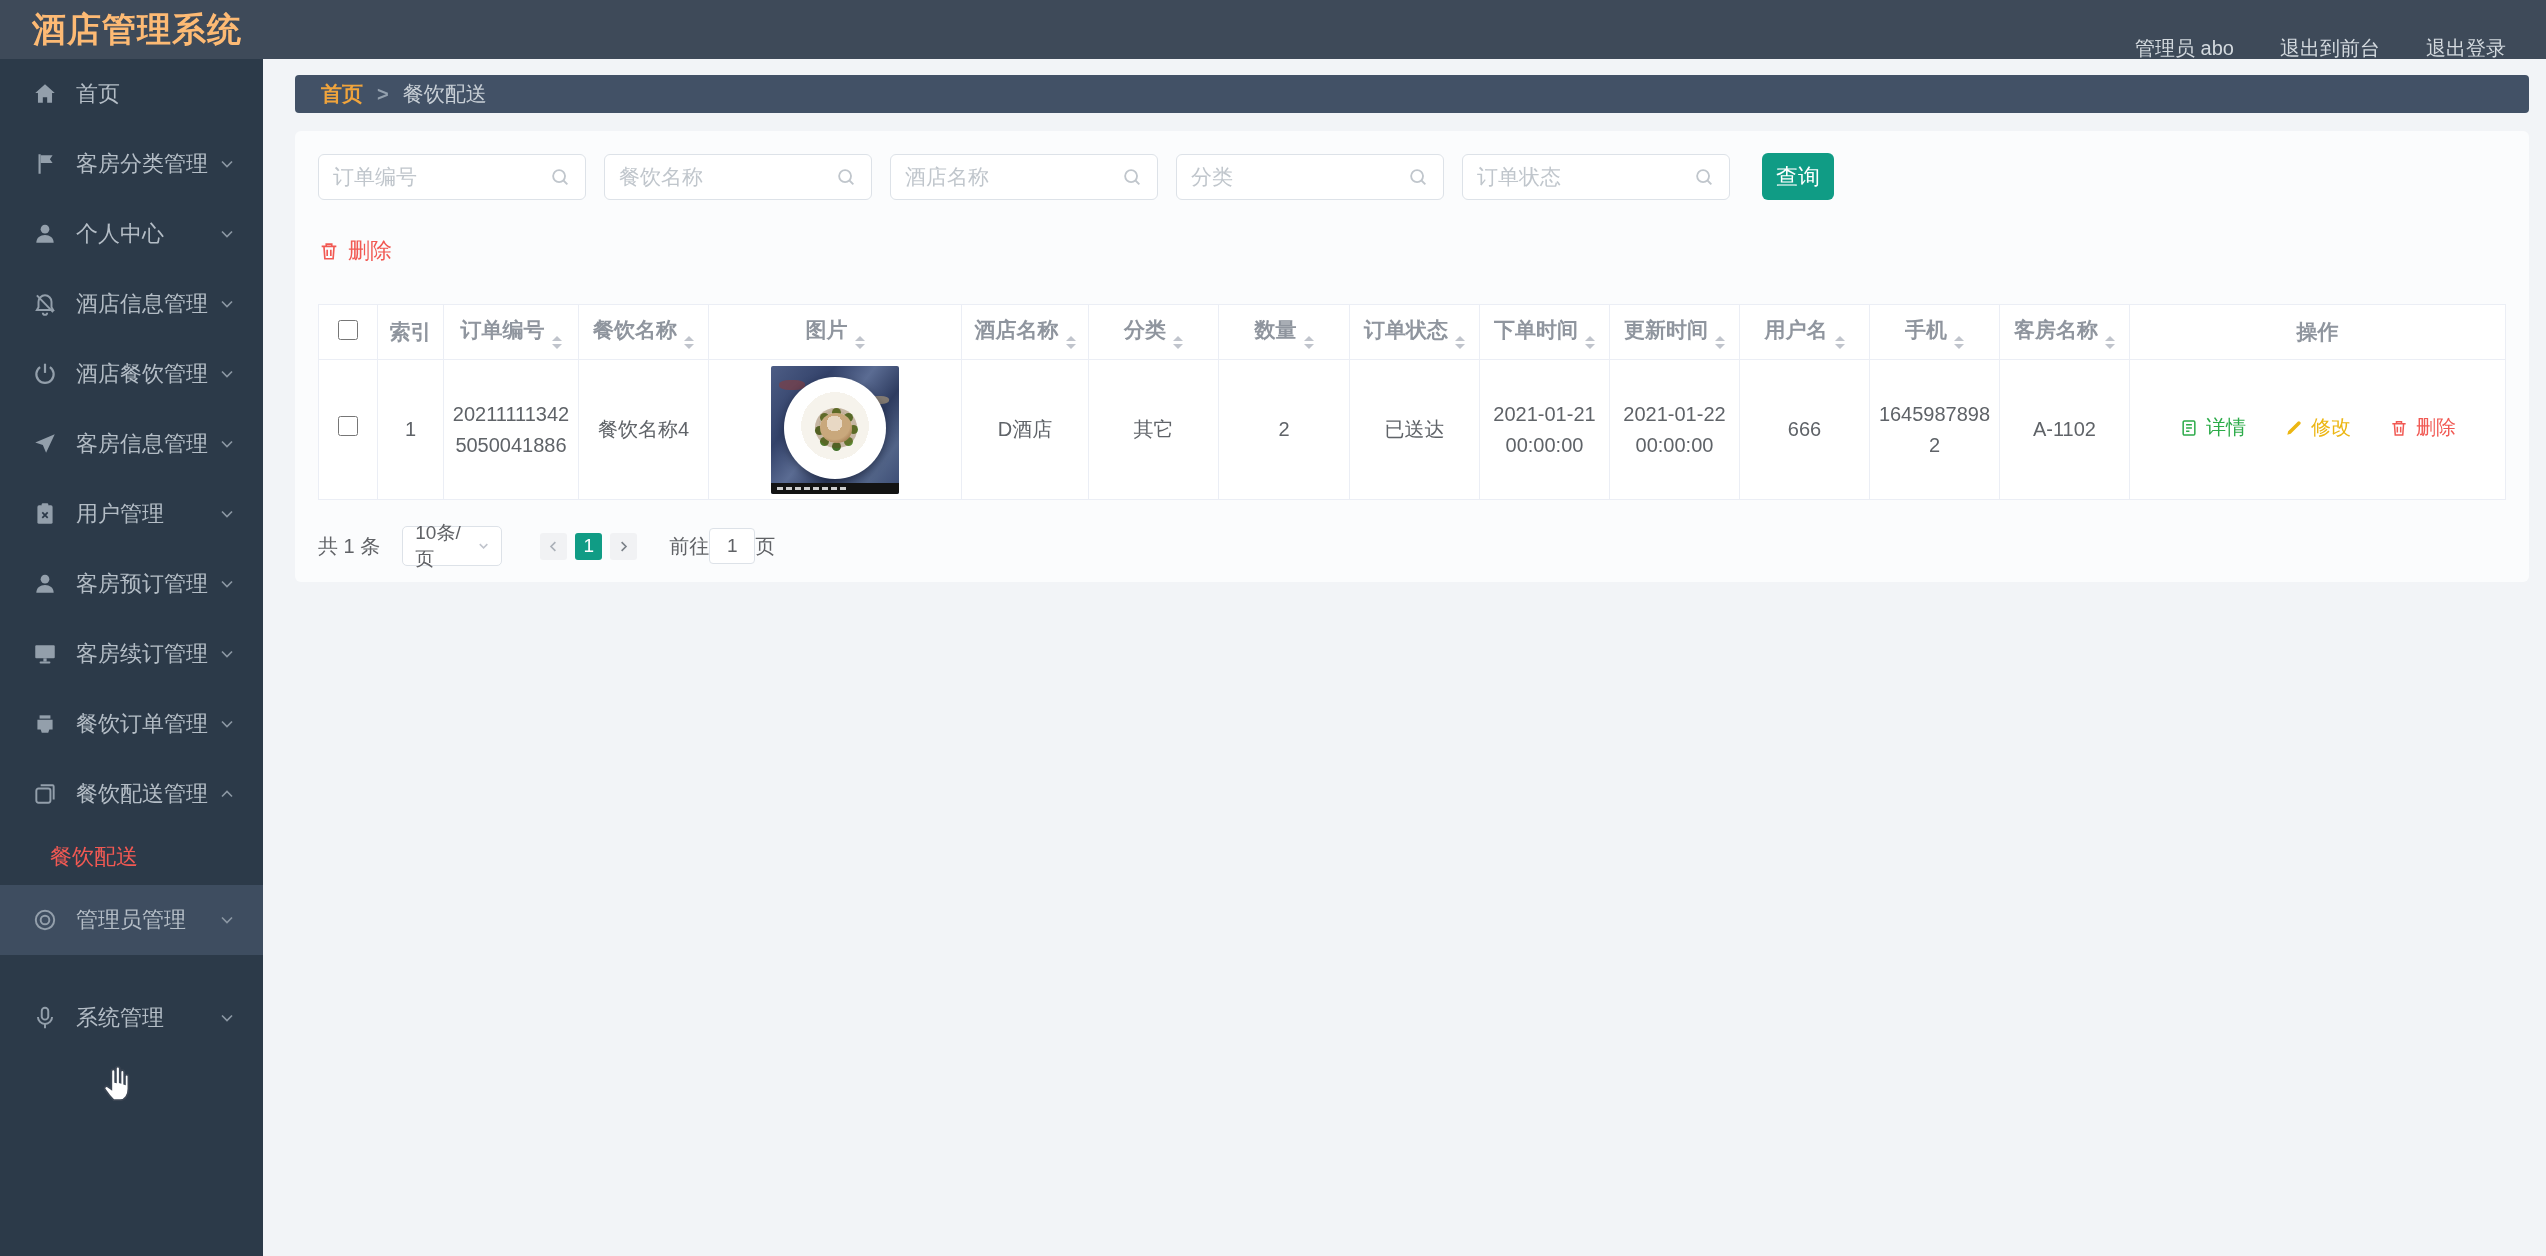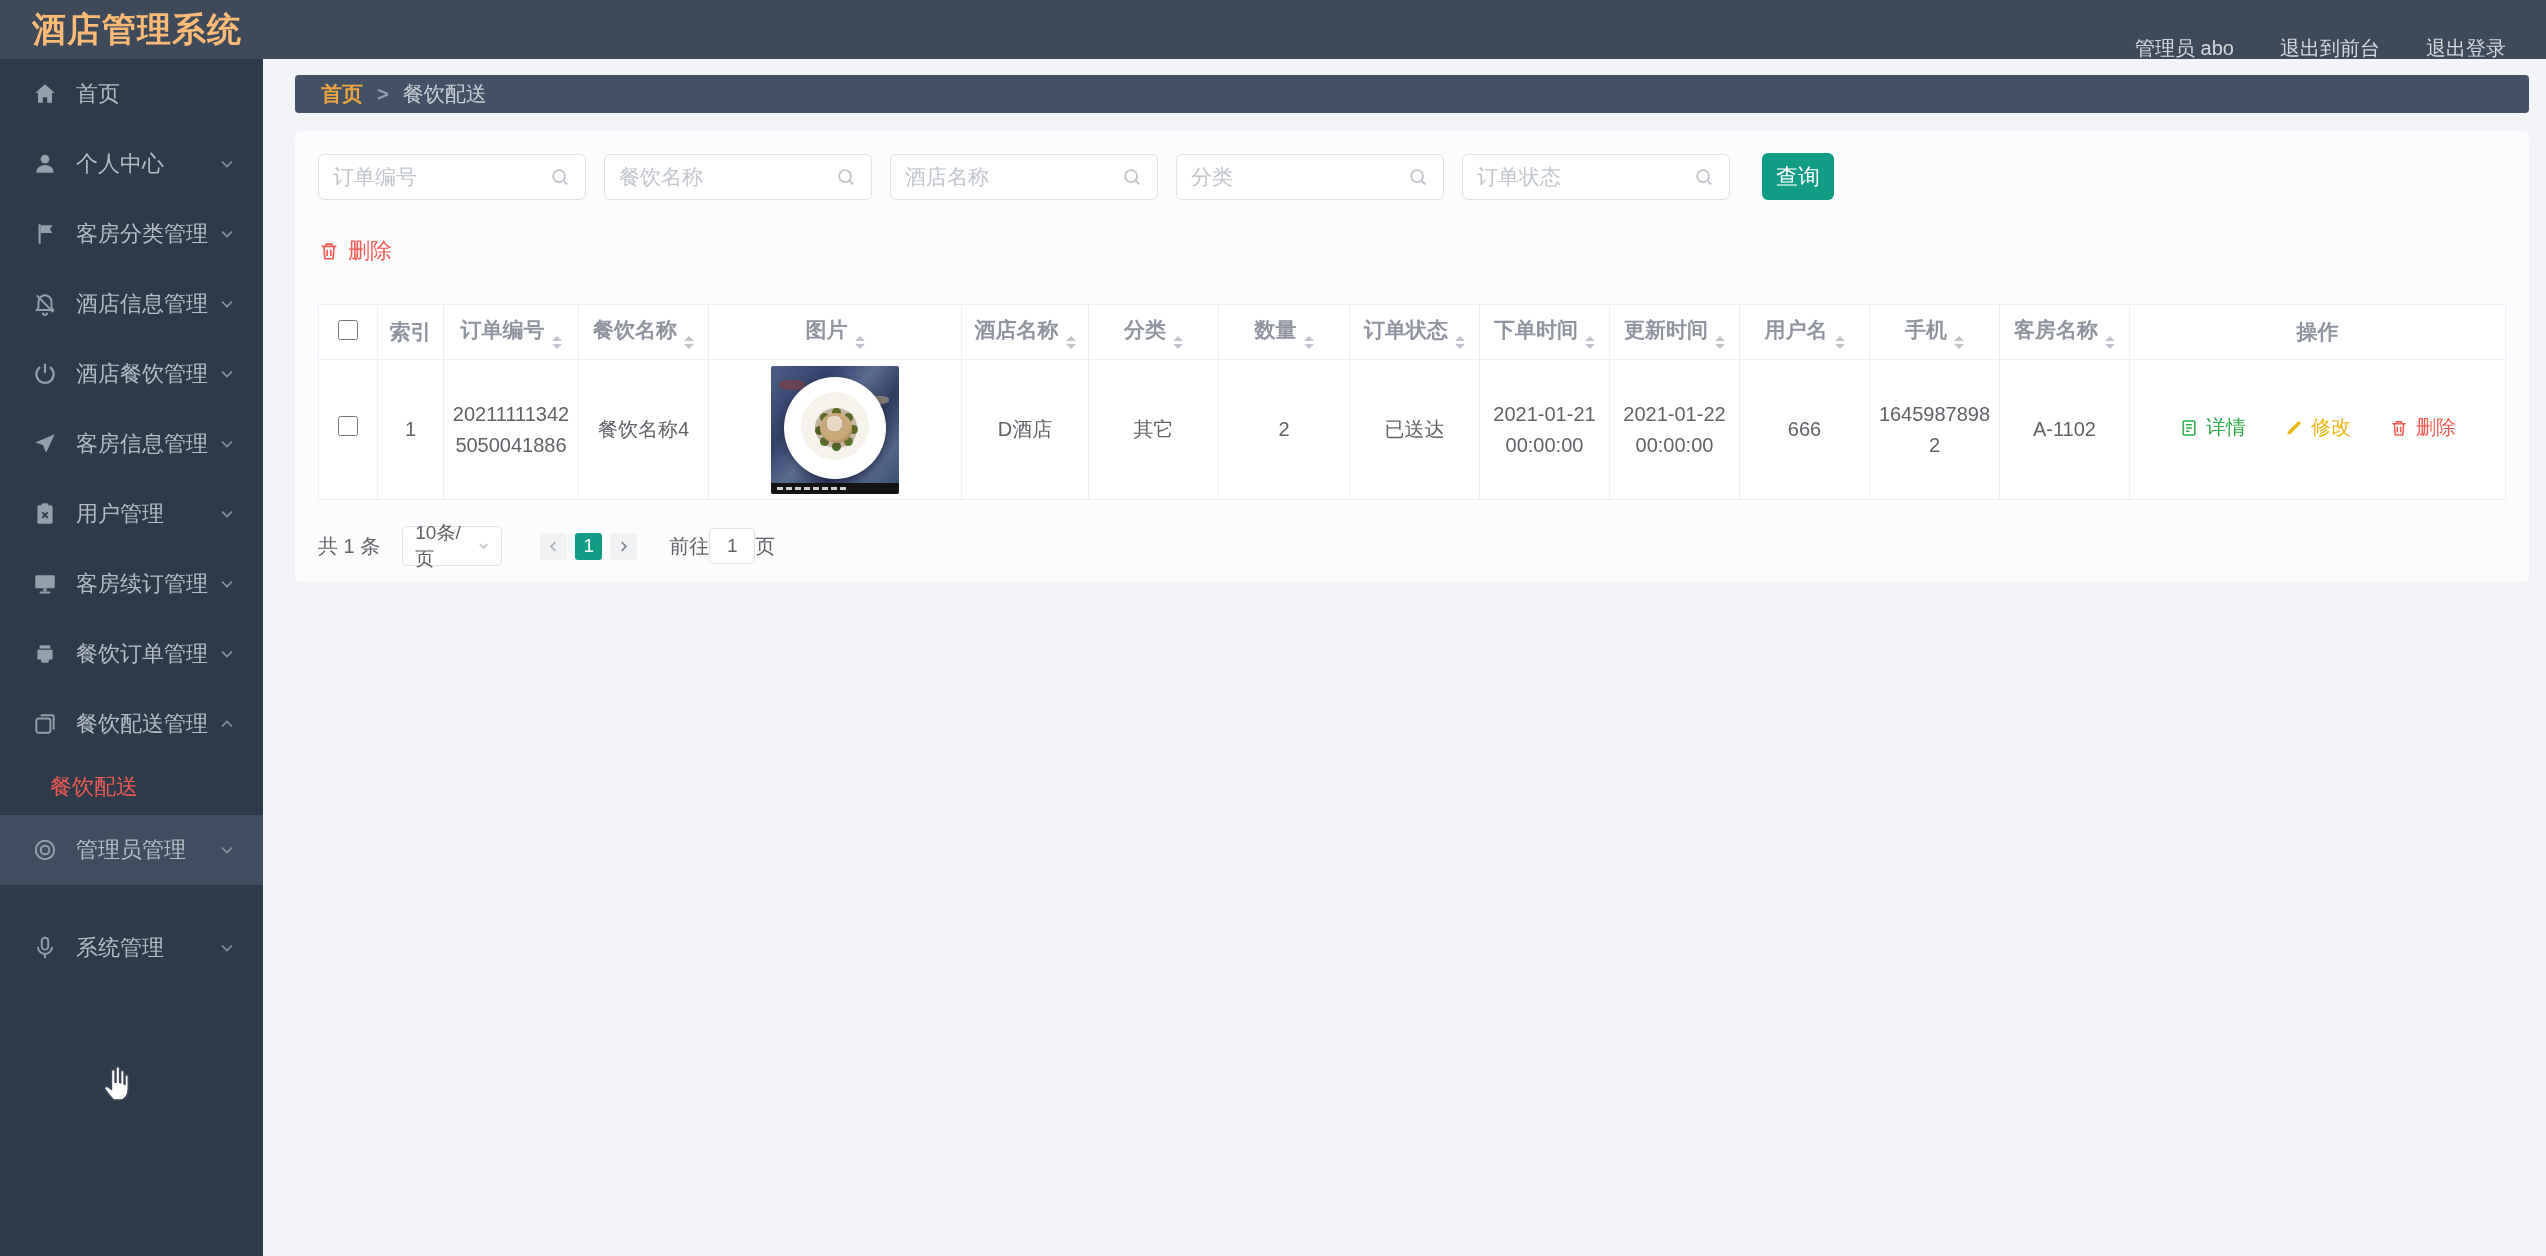--- a/index.html
+++ b/index.html
@@ -118,39 +118,39 @@
         <span class="sicon">
             <svg viewBox="0 0 24 24">
               <path d="M12 3L3 11h2.5v9H10v-5h4v5h4.5v-9H21z" fill="currentColor"></path>
             </svg>
           </span>
         <span>首页</span>
       </div>
       <div class="sitem">
         <span class="sicon">
             <svg viewBox="0 0 24 24">
+              <path d="M6 3h2v18H6z" fill="currentColor"></path>
+              <path d="M8 4h11l-2.5 3.5L19 11H8z" fill="currentColor"></path>
+            </svg>
+          </span>
+        <span>客房分类管理</span>
+        <span class="arrow">
+            <svg viewBox="0 0 24 24" fill="none" stroke="currentColor" stroke-width="2">
+              <path d="M6 9l6 6 6-6"></path>
+            </svg>
+          </span>
+      </div>
+      <div class="sitem">
+        <span class="sicon">
+            <svg viewBox="0 0 24 24">
               <circle cx="12" cy="7.5" r="4" fill="currentColor"></circle>
               <path d="M4 20c0-4.4 3.6-7 8-7s8 2.6 8 7z" fill="currentColor"></path>
             </svg>
           </span>
         <span>个人中心</span>
-        <span class="arrow">
-            <svg viewBox="0 0 24 24" fill="none" stroke="currentColor" stroke-width="2">
-              <path d="M6 9l6 6 6-6"></path>
-            </svg>
-          </span>
-      </div>
-      <div class="sitem">
-        <span class="sicon">
-            <svg viewBox="0 0 24 24">
-              <path d="M6 3h2v18H6z" fill="currentColor"></path>
-              <path d="M8 4h11l-2.5 3.5L19 11H8z" fill="currentColor"></path>
-            </svg>
-          </span>
-        <span>客房分类管理</span>
         <span class="arrow">
             <svg viewBox="0 0 24 24" fill="none" stroke="currentColor" stroke-width="2">
               <path d="M6 9l6 6 6-6"></path>
             </svg>
           </span>
       </div>
       <div class="sitem">
         <span class="sicon">
             <svg viewBox="0 0 24 24" fill="none" stroke="currentColor" stroke-width="1.8">
               <path d="M6 10a6 6 0 0 1 12 0v5l1.5 2.5h-15L6 15z"></path>
@@ -194,20 +194,34 @@
       </div>
       <div class="sitem">
         <span class="sicon">
             <svg viewBox="0 0 24 24">
               <rect x="5" y="4" width="14" height="17" rx="1.5" fill="currentColor"></rect>
               <rect x="9" y="2" width="6" height="4" rx="1" fill="currentColor"></rect>
               <path d="M9.5 10.5l5 5M14.5 10.5l-5 5" stroke="#2c3a49" stroke-width="1.6"></path>
             </svg>
           </span>
         <span>用户管理</span>
+        <span class="arrow">
+            <svg viewBox="0 0 24 24" fill="none" stroke="currentColor" stroke-width="2">
+              <path d="M6 9l6 6 6-6"></path>
+            </svg>
+          </span>
+      </div>
+      <div class="sitem">
+        <span class="sicon">
+            <svg viewBox="0 0 24 24">
+              <circle cx="12" cy="7.5" r="4" fill="currentColor"></circle>
+              <path d="M4 20c0-4.4 3.6-7 8-7s8 2.6 8 7z" fill="currentColor"></path>
+            </svg>
+          </span>
+        <span>客房预订管理</span>
         <span class="arrow">
             <svg viewBox="0 0 24 24" fill="none" stroke="currentColor" stroke-width="2">
               <path d="M6 9l6 6 6-6"></path>
             </svg>
           </span>
       </div>
       <div class="sitem">
         <span class="sicon">
             <svg viewBox="0 0 24 24">
               <rect x="3" y="4" width="18" height="12" rx="1" fill="currentColor"></rect>

